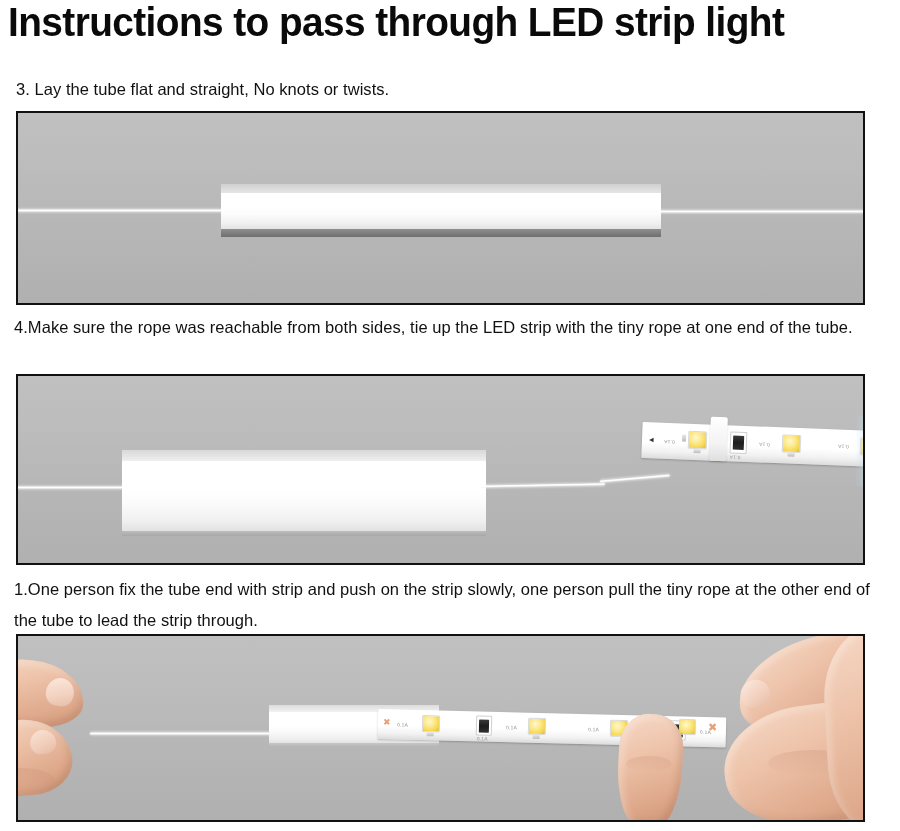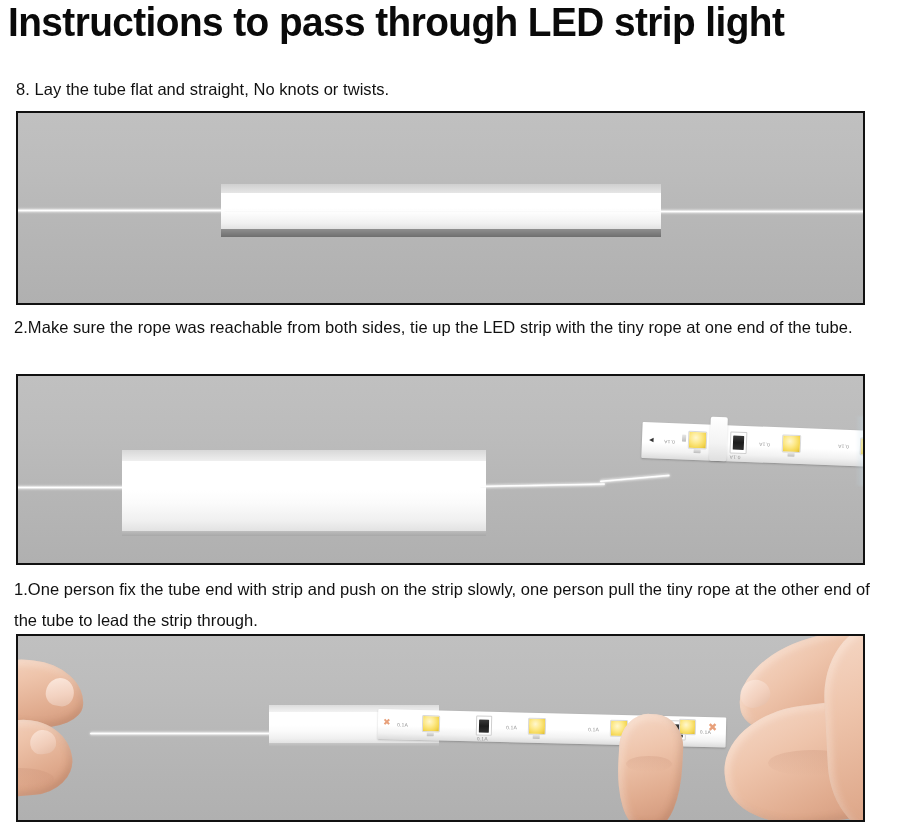--- a/index.html
+++ b/index.html
@@ -218,41 +218,41 @@
     width: 14px; height: 80px;
     background: linear-gradient(90deg, rgba(205,225,235,0.0), rgba(196,220,232,0.55));
     filter: blur(1.2px);
   }
 </style>
 </head>
 <body>
 
 <div class="title">Instructions to pass through LED strip light</div>
 
-<div class="step-text" id="step1-text">8. Lay the tube flat and straight, No knots or twists.</div>
+<div class="step-text" id="step1-text">3. Lay the tube flat and straight, No knots or twists.</div>
 
 <div class="panel" id="panel1">
   <div class="panel-inner">
 
     <div class="rope" style="left:-2px; top:96px; width:210px;"></div>
 
     <div class="rope" style="left:640px; top:97px; width:215px;"></div>
 
     <div class="tube" id="p1-tube">
       <div class="tube-top"></div>
       <div class="tube-face"></div>
       <div class="tube-gloss"></div>
       <div class="tube-shadow"></div>
     </div>
 
     <div class="rope" style="left:206px; top:96px; width:436px; opacity:0.9; height:2.5px;"></div>
   </div>
 </div>
 
-<div class="step-text" id="step2-text">2.Make sure the rope was reachable from both sides, tie up the LED strip with the tiny rope at one end of the tube.</div>
+<div class="step-text" id="step2-text">4.Make sure the rope was reachable from both sides, tie up the LED strip with the tiny rope at one end of the tube.</div>
 
 <div class="panel" id="panel2">
   <div class="panel-inner">
 
     <div class="rope" style="left:-2px; top:110px; width:112px;"></div>
 
     <div class="tube" id="p2-tube">
       <div class="tube-top"></div>
       <div class="tube-face"></div>
       <div class="tube-gloss"></div>

